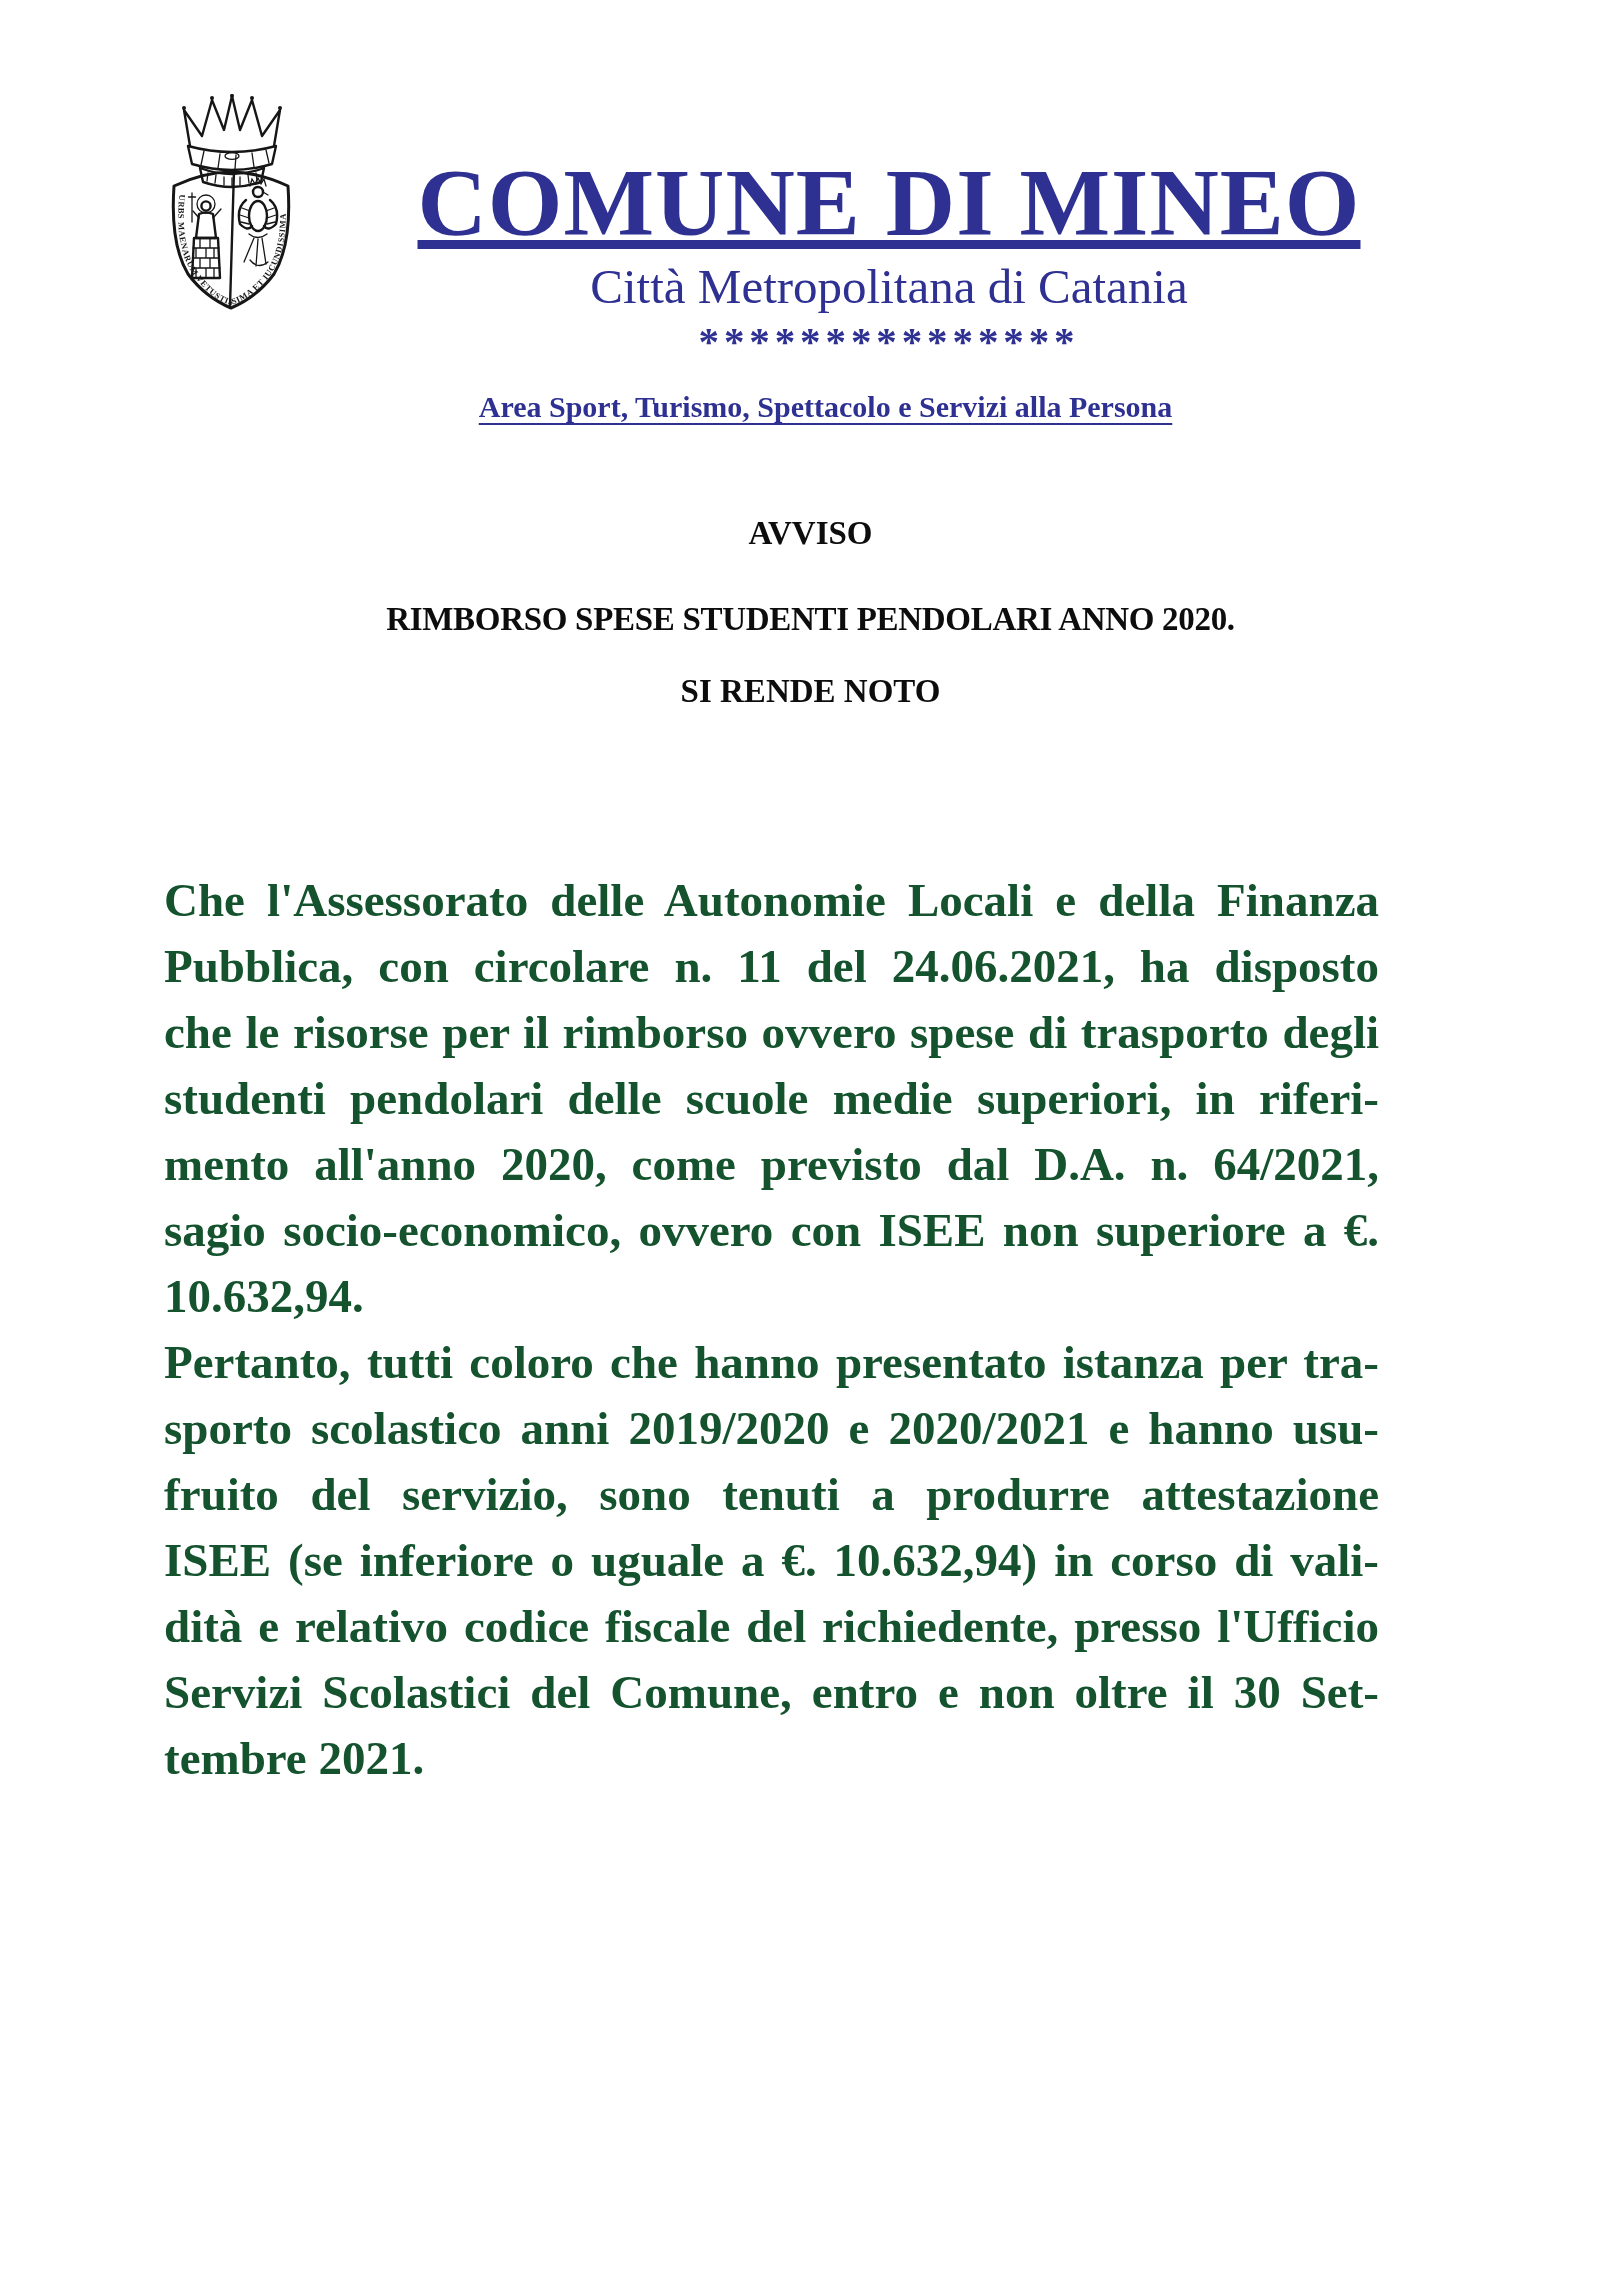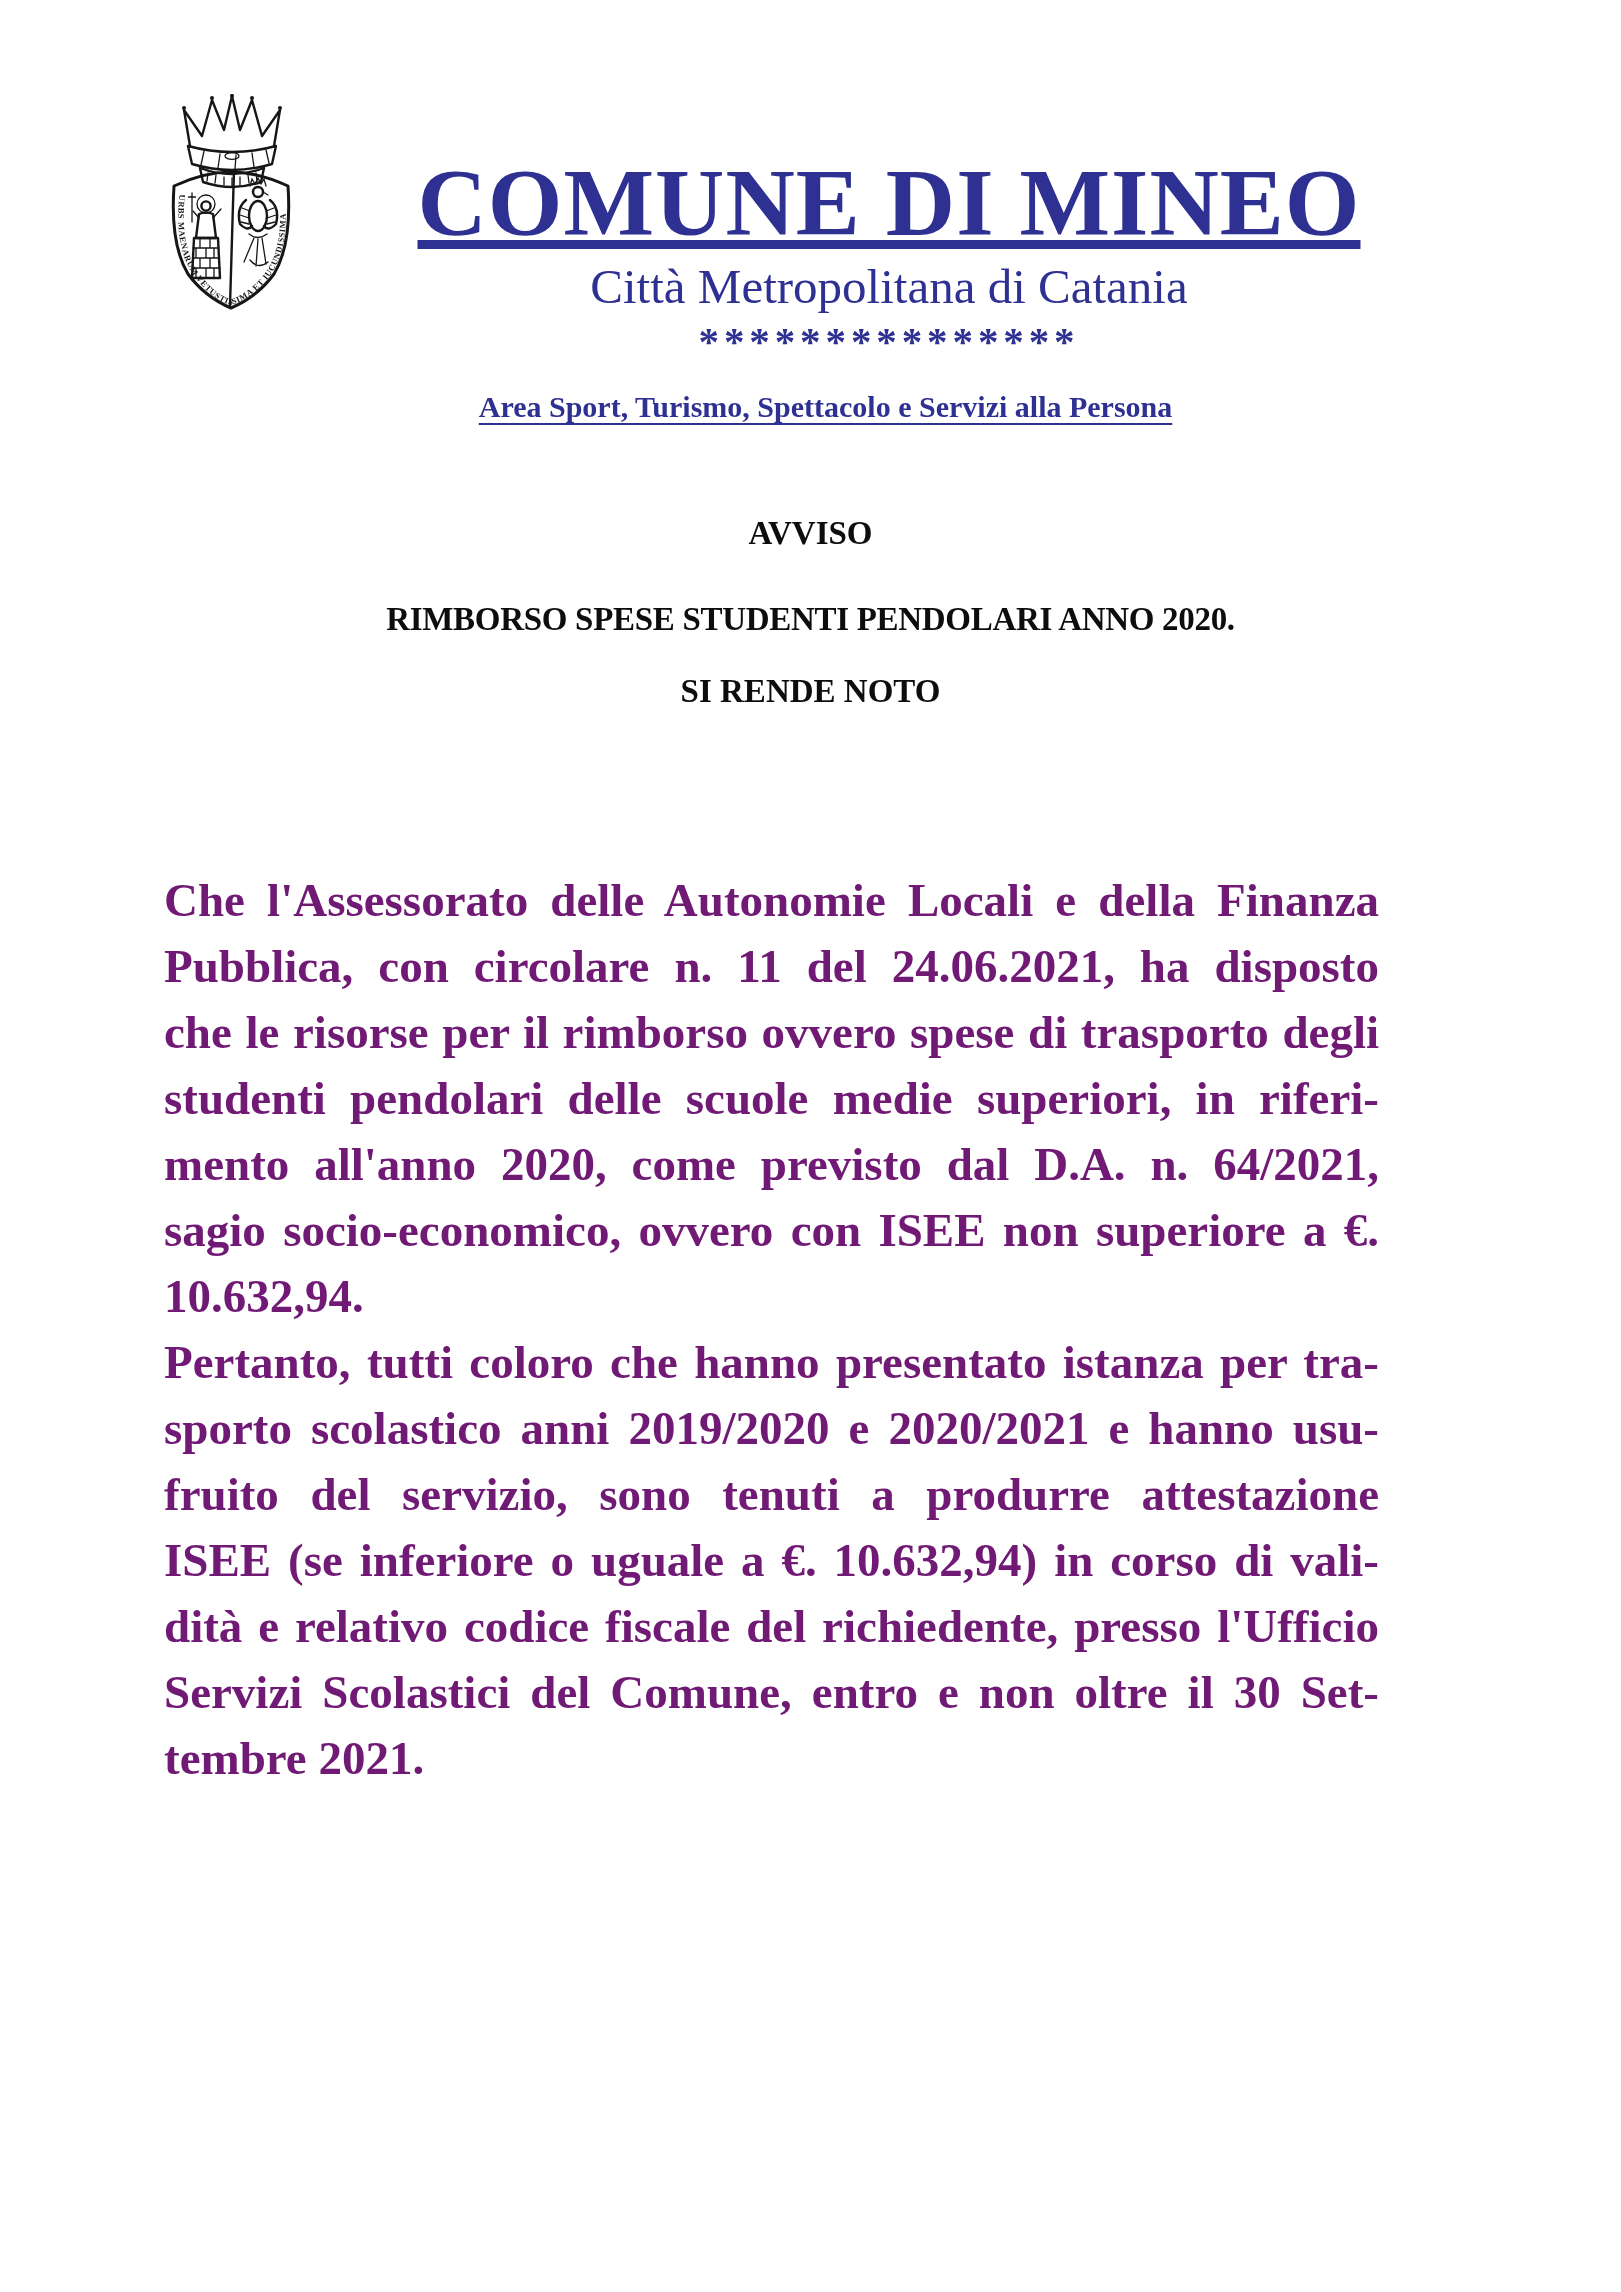--- a/index.html
+++ b/index.html
@@ -35,21 +35,21 @@
   .blackline{
     position:absolute;left:0;width:1621px;text-align:center;
     color:#0d0d0d;font-weight:700;font-size:33px;line-height:43px;
   }
   .avviso{top:486px;margin-top:26px;}
   .subject{top:598px;letter-spacing:-0.3px;}
   .intro{top:670px;}
   
   .body-text{
     position:absolute;left:164px;top:867px;width:1215px;
-    color:#701a75;font-weight:700;font-size:47px;line-height:66px;
+    color:#14532d;font-weight:700;font-size:47px;line-height:66px;
   }
   .bline{
     text-align:justify;
     text-align-last:justify;
   }
   .bline.nojust{
     text-align-last:left;
   }
   
   .crest svg{width:100%;height:100%;}

